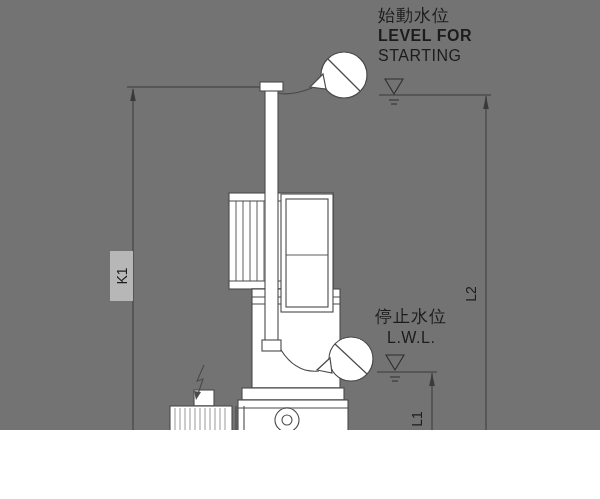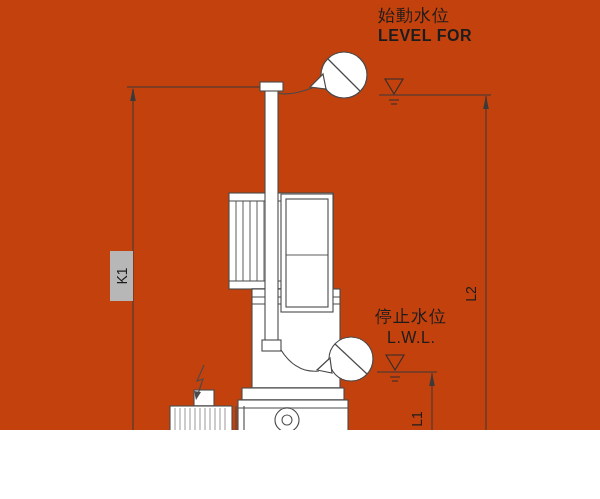--- a/index.html
+++ b/index.html
@@ -1,17 +1,17 @@
 <!DOCTYPE html>
 <html><head>
 <meta charset="utf-8">
 <style>
   html,body { margin:0; padding:0; background:#ffffff; }
   .canvas {
-    position:relative; width:600px; height:430px; background:#c2410c;
+    position:relative; width:600px; height:430px; background:#737373;
     overflow:hidden; font-family:"Liberation Sans","DejaVu Sans",sans-serif;
   }
   .canvas svg { position:absolute; left:0; top:0; }
   .ann { position:absolute; color:#1c1c1c; line-height:1.15; white-space:nowrap; }
   .jp { font-size:17px; letter-spacing:1px; }
   .en { font-size:16px; letter-spacing:0.5px; }
   .start-jp { left:378px; top:6px; }
   .start-en1 { left:378px; top:27px;font-weight:bold; }
   .start-en2 { left:378px; top:47px; }
   .stop-jp { left:375px; top:307px; }
@@ -125,20 +125,21 @@
       <polygon points="196,400 194,391 201,392" fill="#4a4a4a" stroke="none"></polygon>
     </g>
     <g stroke="#9a9a9a" stroke-width="1.6" fill="none">
       <path d="M383,470 C391,472 398,466 397,455"></path>
       <polygon points="397,451 393,460 401,459" fill="#9a9a9a" stroke="none"></polygon>
     </g>
   </svg>
 
   <div class="ann jp start-jp">始動水位</div>
   <div class="ann en start-en1">LEVEL FOR</div>
+  <div class="ann en start-en2">STARTING</div>
   <div class="ann jp stop-jp">停止水位</div>
   <div class="ann en stop-en">L.W.L.</div>
 
   <div class="vwrap k1-box">
     <span>K1</span>
   </div>
   <div class="vwrap l2-box">
     <span>L2</span>
   </div>
   <div class="vwrap l1-box">

